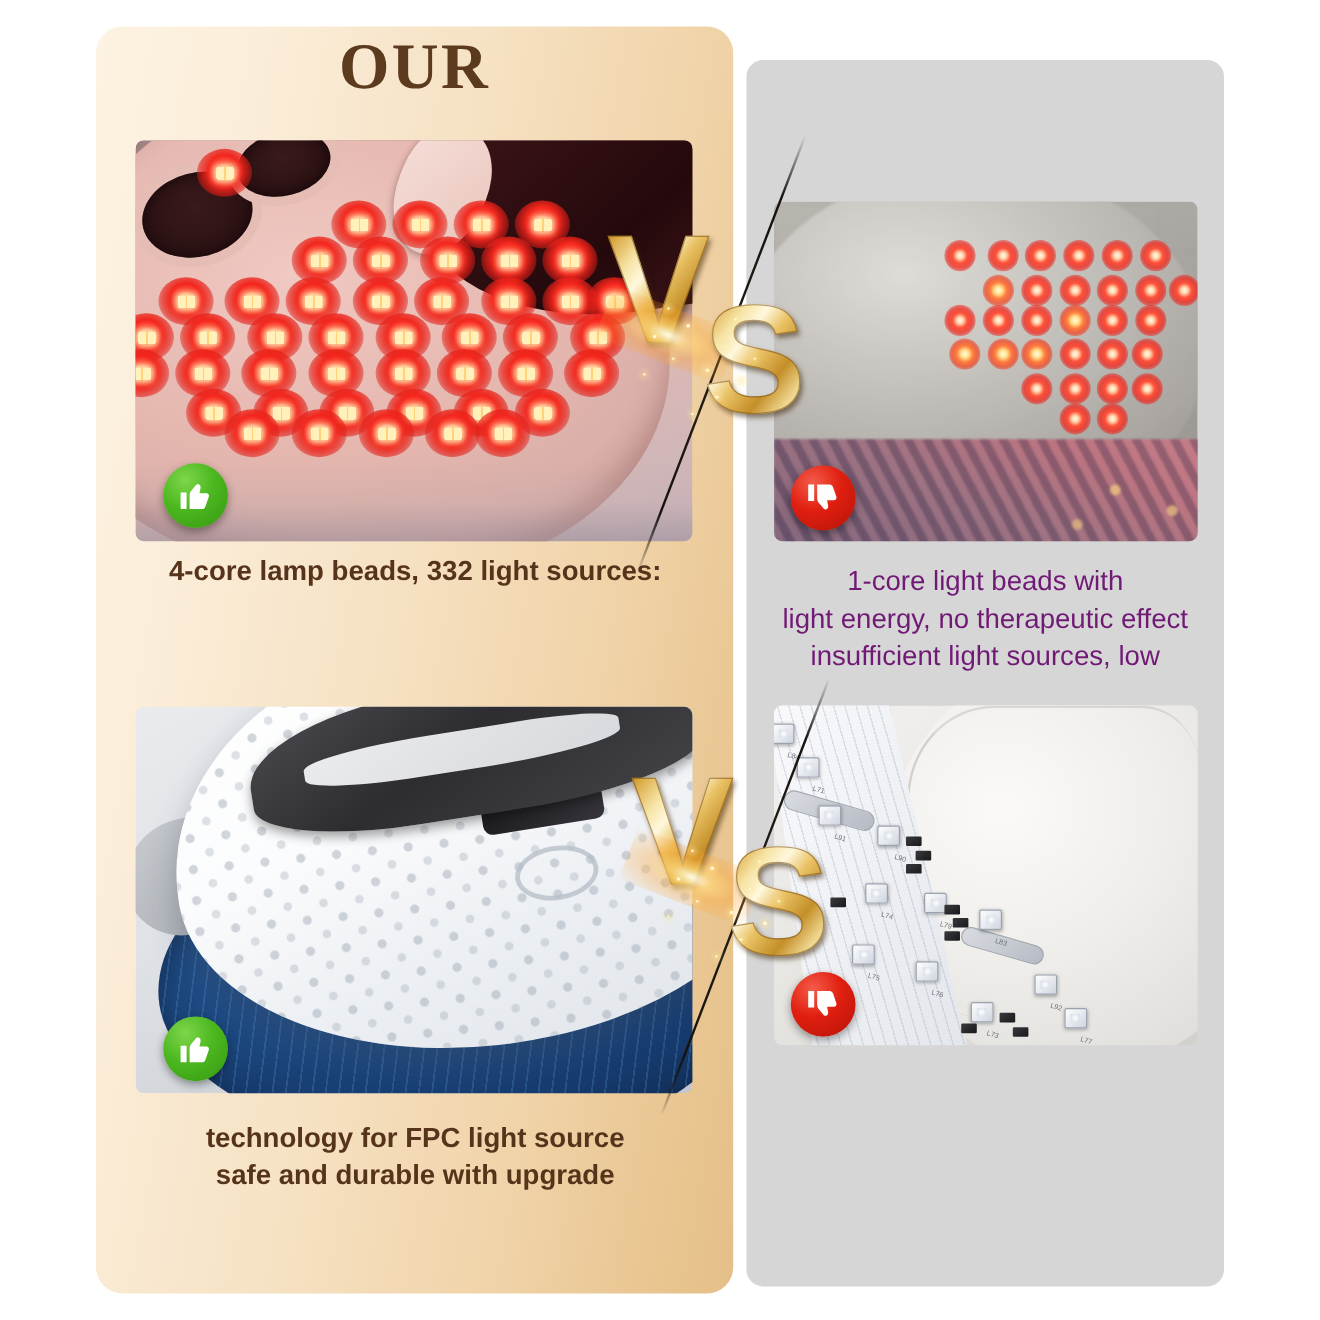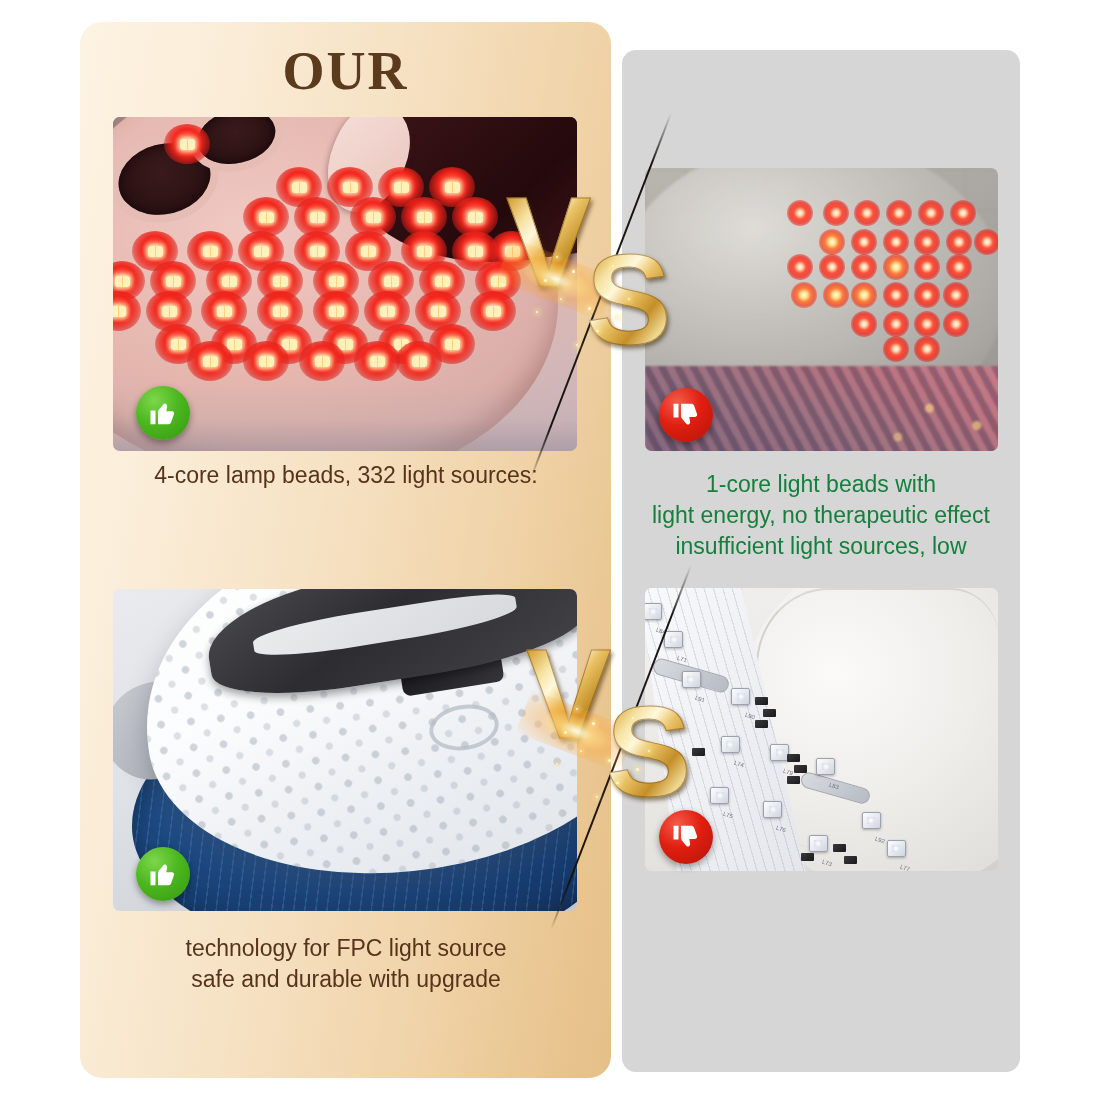--- a/index.html
+++ b/index.html
@@ -26,21 +26,21 @@
     width: 531px; height: 1056px;
     background: linear-gradient(100deg,
         #fdf3e2 0%, #fbeeda 18%, #f6e2c4 45%,
         #f0d3a8 72%, #e8c48f 92%, #e5bf88 100%);
     border-radius: 22px;
   }
 
   
   .title-our {
     position: absolute;
-    left: 80px; top: 40px; width: 531px;
+    left: 80px; top: 24px; width: 531px;
     text-align: center;
     font-family: "Liberation Serif", serif;
     font-weight: bold;
     font-size: 54px;
     letter-spacing: 2px;
     color: #5b3a1e;
   }
   .title-other {
     position: absolute;
     left: 622px; top: 90px; width: 398px;
@@ -342,22 +342,22 @@
   .bd1 { left: 659px; top: 388px; }
   .bd2 { left: 659px; top: 810px; }
 
   
   .cap {
     position: absolute;
     text-align: center;
     font-size: 23px;
     line-height: 1.35;
   }
-  .cap-our { color: #56341b; }
-  .cap-other { color: #15803d; text-align: center; }
+  .cap-our { color: #56341b; font-weight: bold; }
+  .cap-other { color: #701a75; text-align: center; }
   .cap-our-1   { left: 86px;  top: 460px; width: 520px; }
   .cap-our-2   { left: 86px;  top: 933px; width: 520px; }
   .cap-other-1 { left: 634px; top: 469px; width: 374px; }
   .cap-other-2 { left: 634px; top: 899px; width: 374px; }
 
   
   .vs {
     position: absolute;
     width: 200px; height: 230px;
     pointer-events: none;

